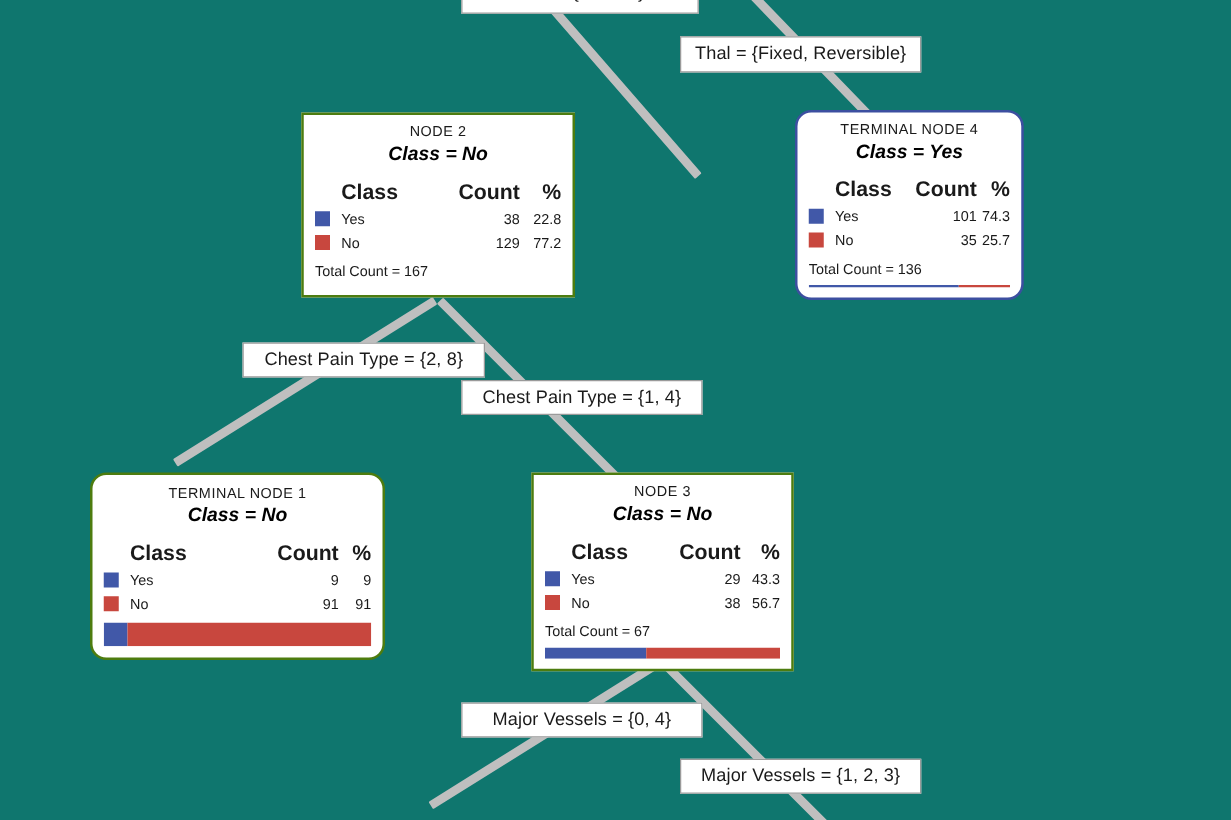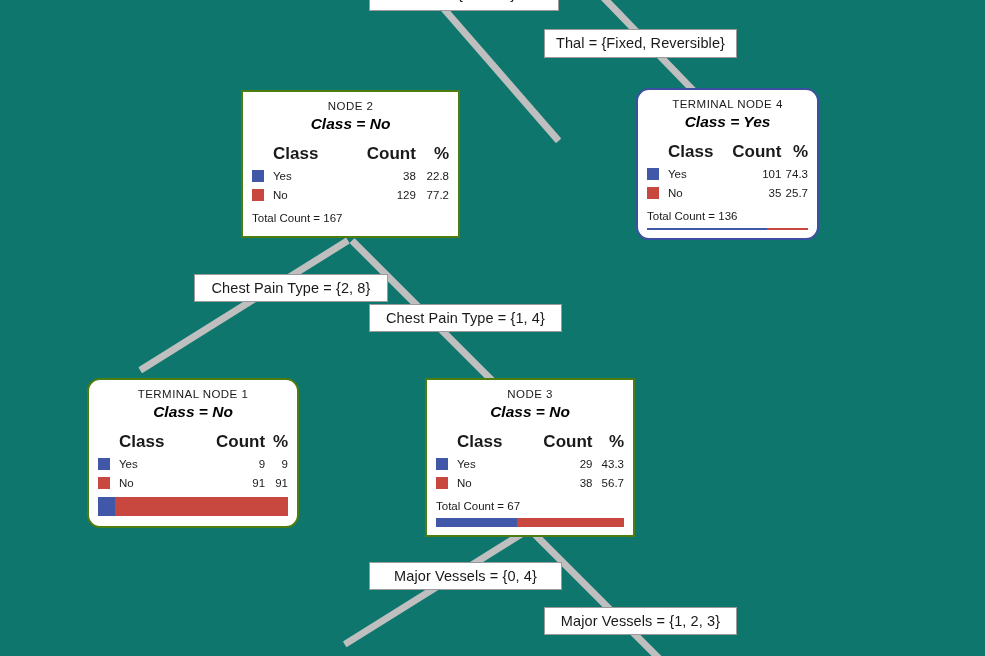--- a/index.html
+++ b/index.html
@@ -207,21 +207,21 @@
       </tr>
     </tbody>
       </table>
     <div class="total">Total Count = 136</div>
     <div class="stack">
       <div class="seg-blue" style="width: 74.3%;"></div>
       <div class="seg-red" style="width: 25.7%;"></div>
     </div>
   </div>
 
-  <div class="node rounded" style="left:87px; top:378px; width:212px; height:150px;">
+  <div class="node rounded" style="left:72px; top:378px; width:236px; height:150px;justify-content:center;">
     <div class="node-title">TERMINAL NODE 1</div>
     <div class="node-class">Class = No</div>
     <table class="tbl">
       <tbody>
           <tr>
         <th class="swatch-cell"></th>
         <th class="lbl-cell">Class</th>
         <th class="num">Count</th>
         <th class="num">%</th>
       </tr>

